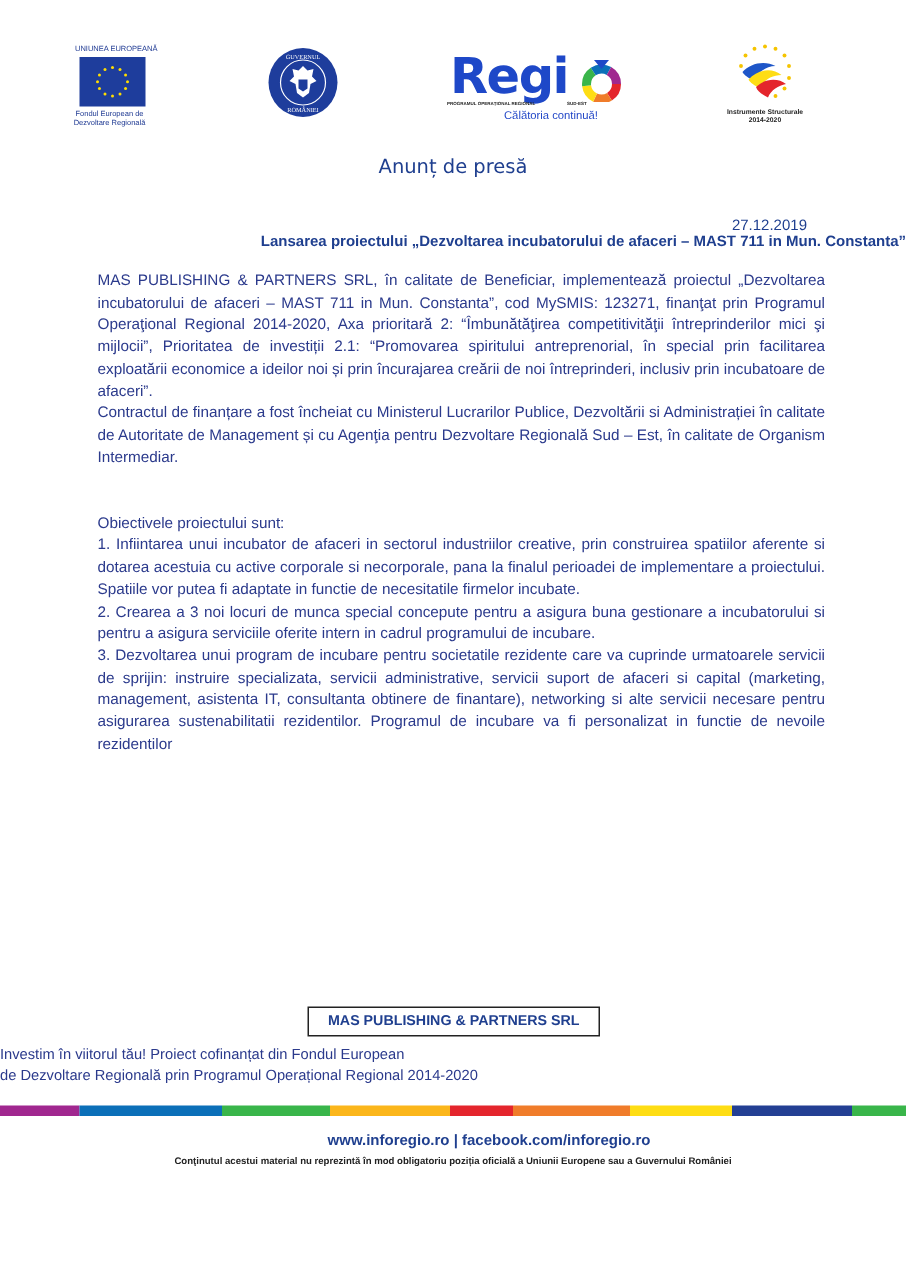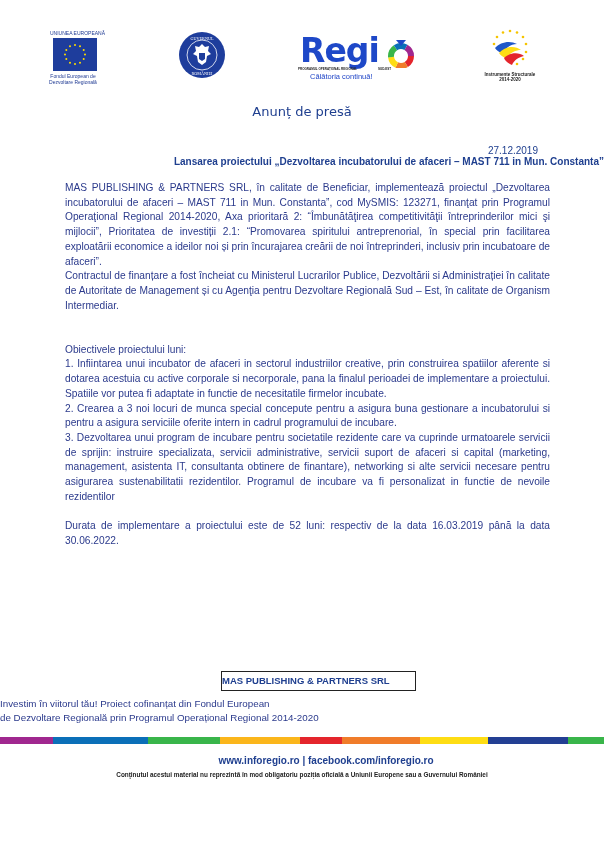--- a/index.html
+++ b/index.html
@@ -11,32 +11,32 @@
   .logos { position: absolute; top: 0; left: 0; width: 604px; height: 100px; }
   .eu-logo { position: absolute; left: 50px; top: 30px; width: 50px; text-align: center; }
   .eu-top { font-size: 5px; color: #1f3a93; letter-spacing: 0; white-space: nowrap; }
   .eu-flag { width: 44px; height: 33px; background: #1e3d9c; margin: 2px auto 2px; position: relative; }
   .eu-bottom { font-size: 5px; color: #1f3a93; line-height: 6px; white-space: nowrap; margin-left: -4px; }
   .gov-logo { position: absolute; left: 178px; top: 31px; width: 48px; height: 48px; }
   .regio-logo { position: absolute; left: 300px; top: 34px; width: 110px; height: 50px; }
   .regio-word { font-family: "DejaVu Sans", sans-serif; font-weight: bold; font-size: 33px; color: #1e48c8; letter-spacing: -1px; line-height: 34px; position: absolute; left: 0; top: 0; }
   .regio-sub { position: absolute; left: -2px; top: 33px; font-size: 3px; color: #222; white-space: nowrap; font-weight: bold; }
   .regio-sub2 { position: absolute; left: 78px; top: 33px; font-size: 3px; color: #222; font-weight: bold; }
-  .regio-tag { position: absolute; left: 10px; top: 38px; font-size: 7.5px; color: #2146c7; white-space: nowrap; }
+  .regio-tag { position: absolute; left: 36px; top: 38px; font-size: 7.5px; color: #2146c7; white-space: nowrap; }
   .is-logo { position: absolute; left: 470px; top: 28px; width: 80px; height: 60px; text-align: center; }
   .is-caption { position: absolute; left: 0; top: 44px; width: 80px; font-size: 4.5px; font-weight: bold; color: #222; line-height: 5px; text-align: center; }
 
   .title { position: absolute; top: 104px; left: 0; width: 604px; text-align: center; font-family: "DejaVu Sans", sans-serif; font-weight: normal; font-size: 13px; color: #1f3f8f; }
   .date { position: absolute; top: 145px; right: 66px; font-size: 10px; color: #1f3f8f; }
   .headline { position: absolute; top: 156px; left: 0; width: 604px; text-align: right; font-weight: bold; font-size: 10px; color: #1f3f8f; }
 
   .body { position: absolute; left: 65px; top: 181px; width: 485px; font-size: 10.2px; line-height: 14.7px; color: #2b3a8c; text-align: justify; }
   .body p { margin: 0; }
   .gap { height: 14.7px; }
-  .partner-box { position: absolute; top: 671px; left: 221px; width: 193px; height: 18px; border: 1px solid #222; font-weight: bold; font-size: 9.5px; line-height: 18px; color: #1f3f8f; }
+  .partner-box { position: absolute; top: 671px; left: 205px; width: 193px; height: 18px; border: 1px solid #222; text-align: center; font-weight: bold; font-size: 9.5px; line-height: 18px; color: #1f3f8f; }
   .tagline { position: absolute; top: 697px; left: 0; width: 604px; text-align: left; font-size: 9.8px; line-height: 14px; color: #2b3a8c; }
   .stripe { position: absolute; top: 737px; left: 0; width: 604px; height: 7px; display: flex; }
   .stripe div { height: 7px; }
   .footer-links { position: absolute; top: 755px; left: 0; width: 604px; text-align: center; font-weight: bold; font-size: 10px; color: #1f3f8f; padding-left: 24px; }
   .disclaimer { position: absolute; top: 771px; left: 0; width: 604px; text-align: center; font-weight: bold; font-size: 6.4px; color: #222; }
 </style>
 </head>
 <body>
 
 <div class="logos">
@@ -118,26 +118,25 @@
 
 <div class="title">Anunț de presă</div>
 <div class="date">27.12.2019</div>
 <div class="headline">Lansarea proiectului „Dezvoltarea incubatorului de afaceri – MAST 711 in Mun. Constanta”</div>
 
 <div class="body">
   <p>MAS PUBLISHING &amp; PARTNERS SRL, în calitate de Beneficiar,  implementează proiectul „Dezvoltarea incubatorului de afaceri – MAST 711 in Mun. Constanta”, cod MySMIS: 123271, finanţat prin Programul Operaţional Regional 2014-2020, Axa prioritară 2: “Îmbunătăţirea competitivităţii întreprinderilor mici şi mijlocii”, Prioritatea de investiții 2.1: “Promovarea spiritului antreprenorial, în special prin facilitarea exploatării economice a ideilor noi și prin încurajarea creării de noi întreprinderi, inclusiv prin incubatoare de afaceri”.</p>
   <p>Contractul de finanțare a fost încheiat cu Ministerul Lucrarilor Publice, Dezvoltării si Administrației în calitate de Autoritate de Management și cu Agenţia pentru Dezvoltare Regională Sud – Est, în calitate de Organism Intermediar.</p>
   <div class="gap"></div>
   <div class="gap"></div>
-  <p>Obiectivele proiectului luni:</p>
+  <p>Obiectivele proiectului sunt:</p>
   <p>1. Infiintarea unui incubator de afaceri in sectorul industriilor creative, prin construirea spatiilor aferente si dotarea acestuia cu active corporale si necorporale, pana la finalul perioadei de implementare a proiectului. Spatiile vor putea fi adaptate in functie de necesitatile firmelor incubate.</p>
   <p>2. Crearea a 3 noi locuri de munca special concepute pentru a asigura buna gestionare a incubatorului si pentru a asigura serviciile oferite intern in cadrul programului de incubare.</p>
   <p>3. Dezvoltarea unui program de incubare pentru societatile rezidente care va cuprinde urmatoarele servicii de sprijin: instruire specializata, servicii administrative, servicii suport de afaceri si capital (marketing, management, asistenta IT, consultanta obtinere de finantare), networking si alte servicii necesare pentru asigurarea sustenabilitatii rezidentilor. Programul de incubare va fi personalizat in functie de nevoile rezidentilor</p>
   <div class="gap"></div>
-  <p>Durata de implementare a proiectului este de 52 luni:  respectiv de  la data 16.03.2019 până la data 30.06.2022.</p>
   <div class="gap"></div>
 </div>
 
 <div class="partner-box">MAS PUBLISHING &amp; PARTNERS SRL</div>
 
 <div class="tagline">
   <div>Investim în viitorul tău! Proiect cofinanțat din Fondul European</div>
   <div>de Dezvoltare Regională prin Programul Operațional Regional 2014-2020</div>
 </div>
 

